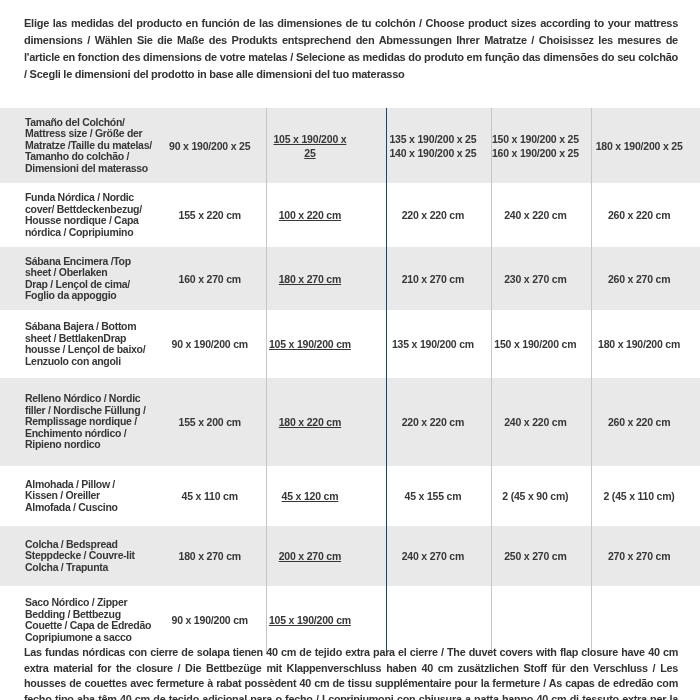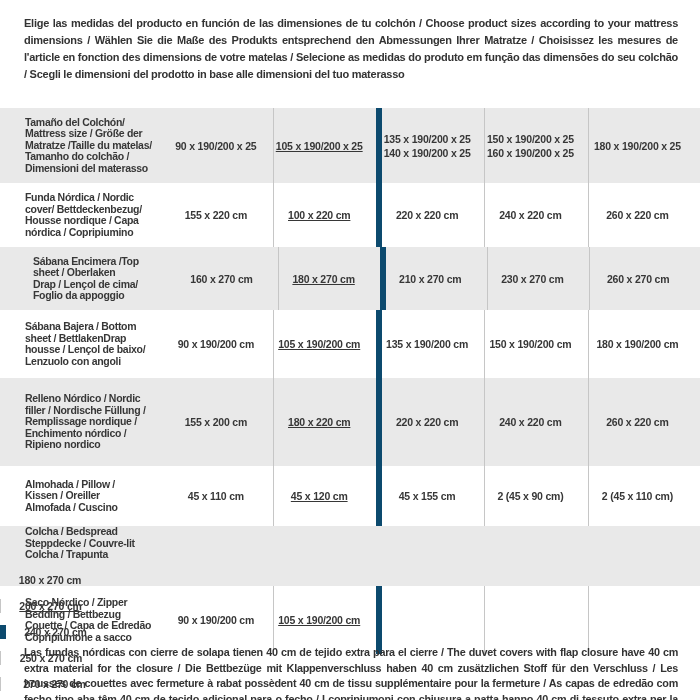--- a/index.html
+++ b/index.html
@@ -24,25 +24,25 @@
 
   .size-table {
     position: absolute;
     top: 93px; left: 0;
     width: 700px;
   }
   .trow { display: flex; align-items: stretch; width: 100%; gap: 12px; }
   .trow.stripe { background: #e9e9e9; }
   .trow.r1 { height: 75px; }
   .trow.r2 { height: 64px; }
-  .trow.r3 { height: 63px; padding-left: 8px; }
+  .trow.r3 { height: 63px; }
   .trow.r4 { height: 68px; border-radius: 31px; }
   .trow.r5 { height: 88px; }
   .trow.r6 { height: 60px; }
-  .trow.r7 { height: 60px; flex-direction: column; }
+  .trow.r7 { height: 60px; }
   .trow.r8 { height: 68px; }
 
   .lbl {
     width: 172px;
     padding-left: 25px;
     display: flex;
     align-items: center;
     font-size: 10.5px;
     font-weight: bold;
     line-height: 11.5px;
@@ -57,21 +57,21 @@
     text-align: center;
     font-size: 10.5px;
     font-weight: bold;
     letter-spacing: -0.2px;
     line-height: 14px;
     white-space: pre-line;
     color: #373737;
   }
   .c1 { width: 100px; }
   .c2 { width: 100px; border-left: 1px solid #c6c6c6; text-decoration: underline; }
-  .c3 { width: 105px; border-left: 6px solid #0c4a6e; }
+  .c3 { width: 105px; border-left: 1px solid #0c4a6e; margin-left: 21px; }
   .c4 { width: 101px; border-left: 1px solid #c6c6c6; }
   .c5 { width: 122px; border-left: 1px solid #c6c6c6; padding-right: 14px; }
 
   .note {
     position: absolute;
     top: 630px; left: 0;
     margin: 0 22px 0 24px;
     font-size: 10.8px;
     font-weight: bold;
     line-height: 15.6px;

